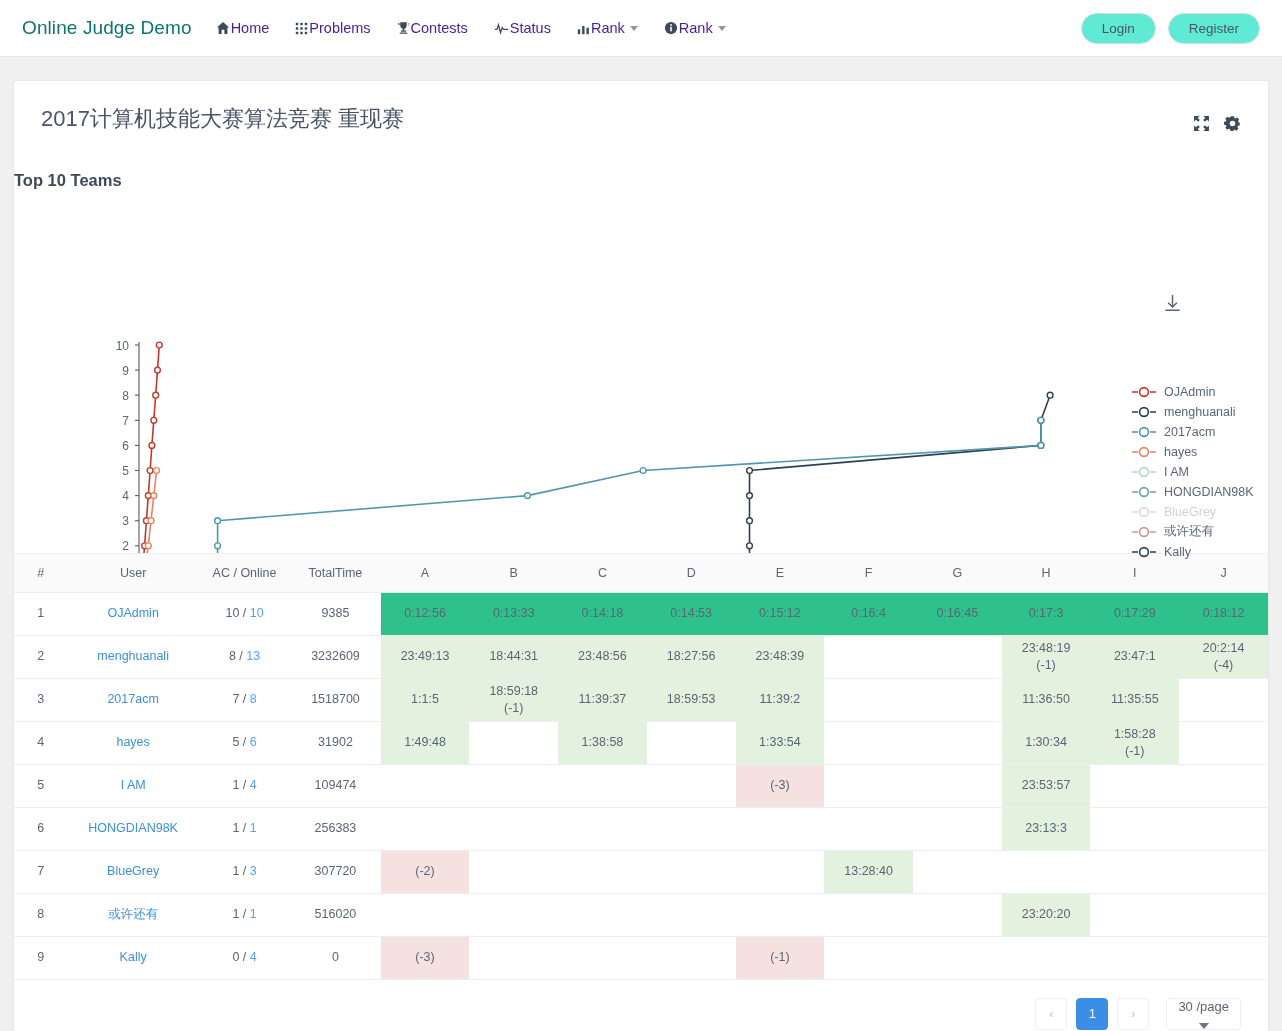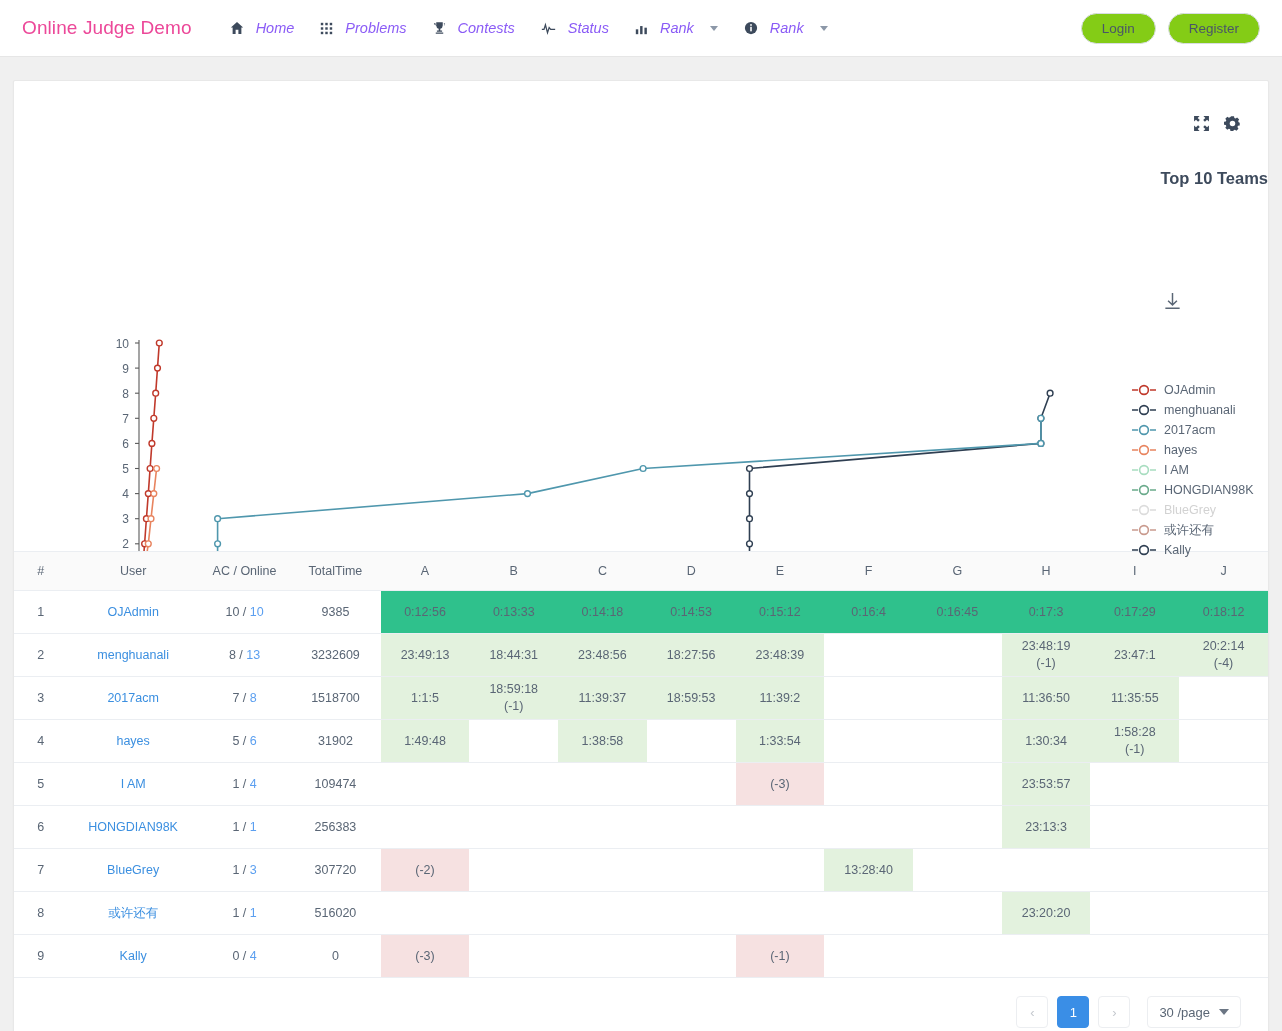--- a/index.html
+++ b/index.html
@@ -12,39 +12,39 @@
     overflow:hidden;
   }
 
   
   .navbar {
     height:57px; background:#ffffff; border-bottom:1px solid #e6e6e6;
     display:flex; align-items:center; padding:0 22px;
     position:relative; z-index:5;
   }
   .brand {
-    font-size:19px; color:#ec4899; letter-spacing:.1px;
-    margin-right:38px; white-space:nowrap;
+    font-size:19px; color:#0f766e; letter-spacing:.1px;
+    margin-right:24px; white-space:nowrap;
   }
   .nav-items { display:flex; align-items:center; gap:26px; }
   .nav-item {
-    display:flex; align-items:center; gap:12px;
-    font-size:14.5px; color:#8b5cf6; cursor:pointer; white-space:nowrap;font-style:italic;
+    display:flex; align-items:center; gap:1px;
+    font-size:14.5px; color:#4c1d95; cursor:pointer; white-space:nowrap;
   }
   .nav-item .ico { display:flex; align-items:center; color:#3d4a5c; }
   .caret {
     display:inline-block; width:0;height:0;margin-left:4px;
     border-left:4px solid transparent;border-right:4px solid transparent;
     border-top:5px solid #8c98a8;
   }
   .nav-right { margin-left:auto; display:flex; gap:12px; }
   .btn-outline {
     border:1px solid #d8dde3; border-radius:16px;
     padding:7px 20px; font-size:13.5px; color:#4a5568;
-    background:#84cc16; cursor:pointer; white-space:nowrap;
+    background:#5eead4; cursor:pointer; white-space:nowrap;
   }
 
   
   .page { padding:23px 13px 0 13px; }
   .card {
     background:#fff; border:1px solid #e8e8e8; border-radius:2px;
     box-shadow:0 1px 2px rgba(0,0,0,.04);
     padding:0 0 12px 0;
   }
   .card-head {
@@ -54,21 +54,21 @@
   .contest-title {
     font-size:22px; color:#4a5568; font-weight:400; line-height:1.3;
   }
   .card-head-icons { margin-left:auto; display:flex; gap:14px; padding-top:10px; }
   .head-icon { cursor:pointer; color:#3d4a5c; display:flex; }
 
   
   .chart-wrap { position:relative; height:415px; margin-top:4px; }
   .chart-title {
     position:absolute; top:33px; left:0; right:0;
-    text-align:right; font-size:16.5px; font-weight:bold; color:#3d4a5c;
+    text-align:left; font-size:16.5px; font-weight:bold; color:#3d4a5c;
   }
   .dl-icon { position:absolute; top:155px; left:1148px; cursor:pointer; color:#5a6675; }
   .chart-svg { position:absolute; top:0; left:0; }
   .legend {
     position:absolute; left:1117px; top:244px;
     display:flex; flex-direction:column; gap:0;
   }
   .legend-row {
     display:flex; align-items:center; height:20px; gap:7px;
     font-size:12.5px; cursor:pointer;
@@ -108,21 +108,21 @@
   }
   .pg-btn {
     width:32px; height:32px; border-radius:4px; background:#fff;
     border:1px solid #eceef1; display:flex; align-items:center;
     justify-content:center; font-size:13px; color:#c4c8ce; cursor:pointer;
   }
   .pg-num { background:#3a8ee6; color:#fff; border-color:#3a8ee6; }
   .pg-size {
     height:32px; border:1px solid #eceef1; border-radius:4px; background:#fff;
     display:flex; align-items:center; gap:9px; padding:0 11px;
-    font-size:13px; color:#5a6675; cursor:pointer; margin-left:8px;
+    font-size:13px; color:#5a6675; cursor:pointer; margin-left:8px;flex-direction:column;
   }
   .pg-caret {
     width:0;height:0;border-left:5px solid transparent;
     border-right:5px solid transparent;border-top:6px solid #6b7684;
   }
 </style>
 </head>
 <body>
 
 <div class="navbar">
@@ -205,20 +205,21 @@
   <div class="nav-right">
     <div class="btn-outline">Login</div>
     <div class="btn-outline">Register</div>
   </div>
 </div>
 
 <div class="page">
   <div class="card">
 
     <div class="card-head">
+      <div class="contest-title">2017计算机技能大赛算法竞赛 重现赛</div>
       <div class="card-head-icons">
         <span class="head-icon">
           <svg width="17" height="17" viewBox="0 0 16 16">
               <path fill="currentColor" d="M1 1h5.2L4.4 2.8l2 2-1.6 1.6-2-2L1 6.2zM15 1v5.2l-1.8-1.8-2 2-1.6-1.6 2-2L9.8 1zM1 15v-5.2l1.8 1.8 2-2 1.6 1.6-2 2L6.2 15zM15 15H9.8l1.8-1.8-2-2 1.6-1.6 2 2L15 9.8z"></path>
             </svg>
         </span>
         <span class="head-icon">
           <svg width="17" height="17" viewBox="0 0 16 16">
               <path fill="currentColor" d="M6.6 1h2.8l.35 1.75 1.2.5 1.5-1 2 2-1 1.5.5 1.2L15 7.3v2.8l-1.75.35-.5 1.2 1 1.5-2 2-1.5-1-1.2.5L8.7 15.6H5.9L5.55 13.85l-1.2-.5-1.5 1-2-2 1-1.5-.5-1.2L-.4 9.3V6.5l1.75-.35.5-1.2-1-1.5 2-2 1.5 1 1.2-.5z" transform="translate(0.4 0.2) scale(0.96)"></path>
               <circle cx="8" cy="8" r="2.6" fill="#fff"></circle>

